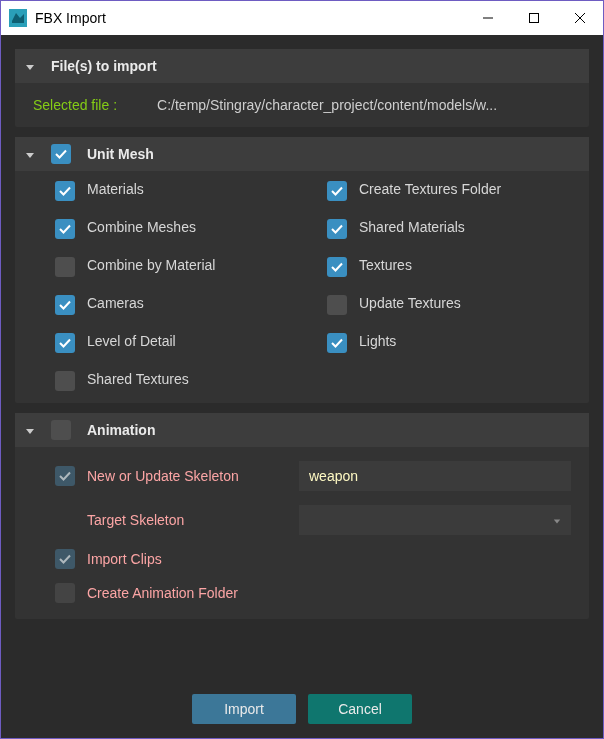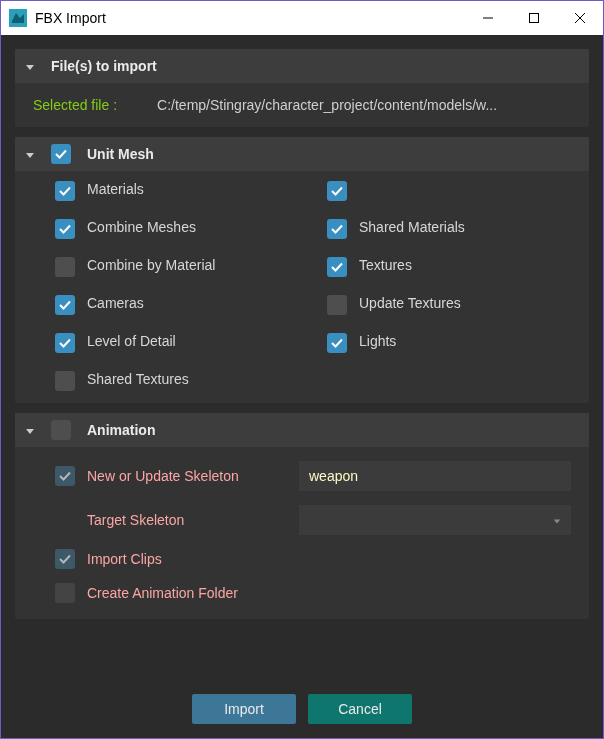--- a/index.html
+++ b/index.html
@@ -234,20 +234,21 @@
                 </svg>
               </span>
             <span class="lbl">Materials</span>
           </div>
           <div class="opt">
             <span class="check checked">
                 <svg viewBox="0 0 14 14">
                   <polyline points="2,7 5.5,10.5 12,3.5" fill="none" stroke="#fff" stroke-width="2"></polyline>
                 </svg>
               </span>
+            <span class="lbl">Create Textures Folder</span>
           </div>
 
           <div class="opt">
             <span class="check checked">
                 <svg viewBox="0 0 14 14">
                   <polyline points="2,7 5.5,10.5 12,3.5" fill="none" stroke="#fff" stroke-width="2"></polyline>
                 </svg>
               </span>
             <span class="lbl">Combine Meshes</span>
           </div>

